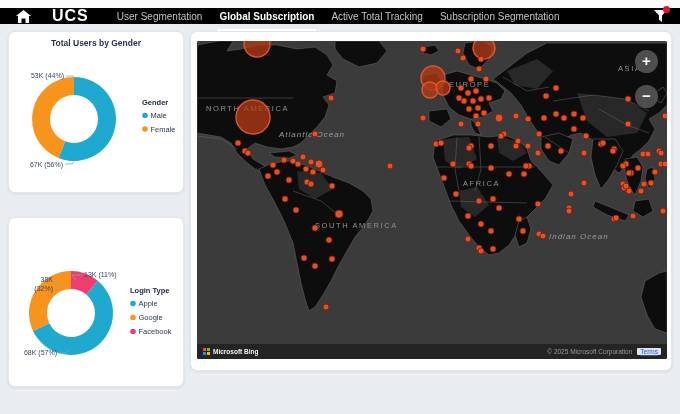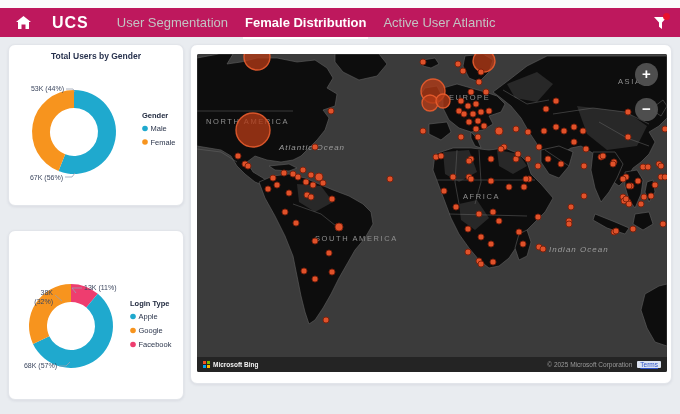--- a/index.html
+++ b/index.html
@@ -1,23 +1,23 @@
 <!DOCTYPE html>
 <html><head>
 <meta charset="utf-8">
 <style>
   * { margin:0; padding:0; box-sizing:border-box; }
   html,body { width:680px; height:414px; overflow:hidden; font-family:"Liberation Sans", sans-serif; background:#e9ecf0; }
   .topstrip { height:8px; background:#fafbfc; }
   
-  .nav { height:29px; background:#be185d; display:flex; align-items:center; padding:0 10px 0 12px; }
+  .nav { height:16px; background:#000000; display:flex; align-items:center; padding:0 10px 0 12px; }
   .nav .home-btn { width:22px; display:flex; align-items:center; justify-content:center; cursor:pointer; }
   .nav .logo { color:#fff; font-size:16px; font-weight:800; letter-spacing:1px; margin:0 0 0 18px; font-style:normal; }
   .tabs { display:flex; align-items:center; gap:13px; margin-left:26px; flex:1; }
-  .tab { color:#c3c3c3; font-size:13px; cursor:pointer; padding:9px 2px 7px 2px; border-bottom:2px solid transparent; white-space:nowrap; }
+  .tab { color:#c3c3c3; font-size:10px; cursor:pointer; padding:9px 2px 7px 2px; border-bottom:2px solid transparent; white-space:nowrap; }
   .tab.active { color:#ffffff; font-weight:bold; border-bottom:2px solid #ffffff; }
   .filter-wrap { position:relative; width:20px; height:20px; display:flex; align-items:center; justify-content:center; cursor:pointer; }
   .filter-badge { position:absolute; top:0; right:0; width:7px; height:7px; border-radius:50%; }
   
   .content { display:flex; padding:7px 8px 0 8px; gap:6px; }
   .leftcol { width:178px; display:flex; flex-direction:column; gap:24px; }
   .card { background:#ffffff; border:1px solid #e2e5ea; border-radius:7px; box-shadow:0 1px 3px rgba(20,30,60,.08); position:relative; }
   .card-title { text-align:center; font-size:8.5px; font-weight:bold; color:#28324e; padding-top:6px; }
   #gender-card { height:162px; }
   #login-card { height:170px; }
@@ -45,22 +45,23 @@
 
 <div class="nav">
   <div class="home-btn">
     <svg width="15" height="13" viewBox="0 0 15 13">
       <path d="M7.5 0 L15 6 H13 V13 H9.5 V8.5 H5.5 V13 H2 V6 H0 Z" fill="#ffffff"></path>
     </svg>
   </div>
   <div class="logo">UCS</div>
   <div class="tabs" id="tabs">
       <span class="tab">User Segmentation</span>
-      <span class="tab active">Female Distribution</span>
-      <span class="tab">Active User Atlantic</span>
+      <span class="tab active">Global Subscription</span>
+      <span class="tab">Active Total Tracking</span>
+      <span class="tab">Subscription Segmentation</span>
     </div>
   <div class="filter-wrap">
     <svg width="13" height="12" viewBox="0 0 13 12">
       <path d="M0,0 H13 L8,5.6 V12 L5,9.7 V5.6 Z" fill="#ffffff"></path>
     </svg>
     <span class="filter-badge" id="filter-badge" style="background: rgb(232, 17, 45);"></span>
   </div>
 </div>
 
 <div class="content">

